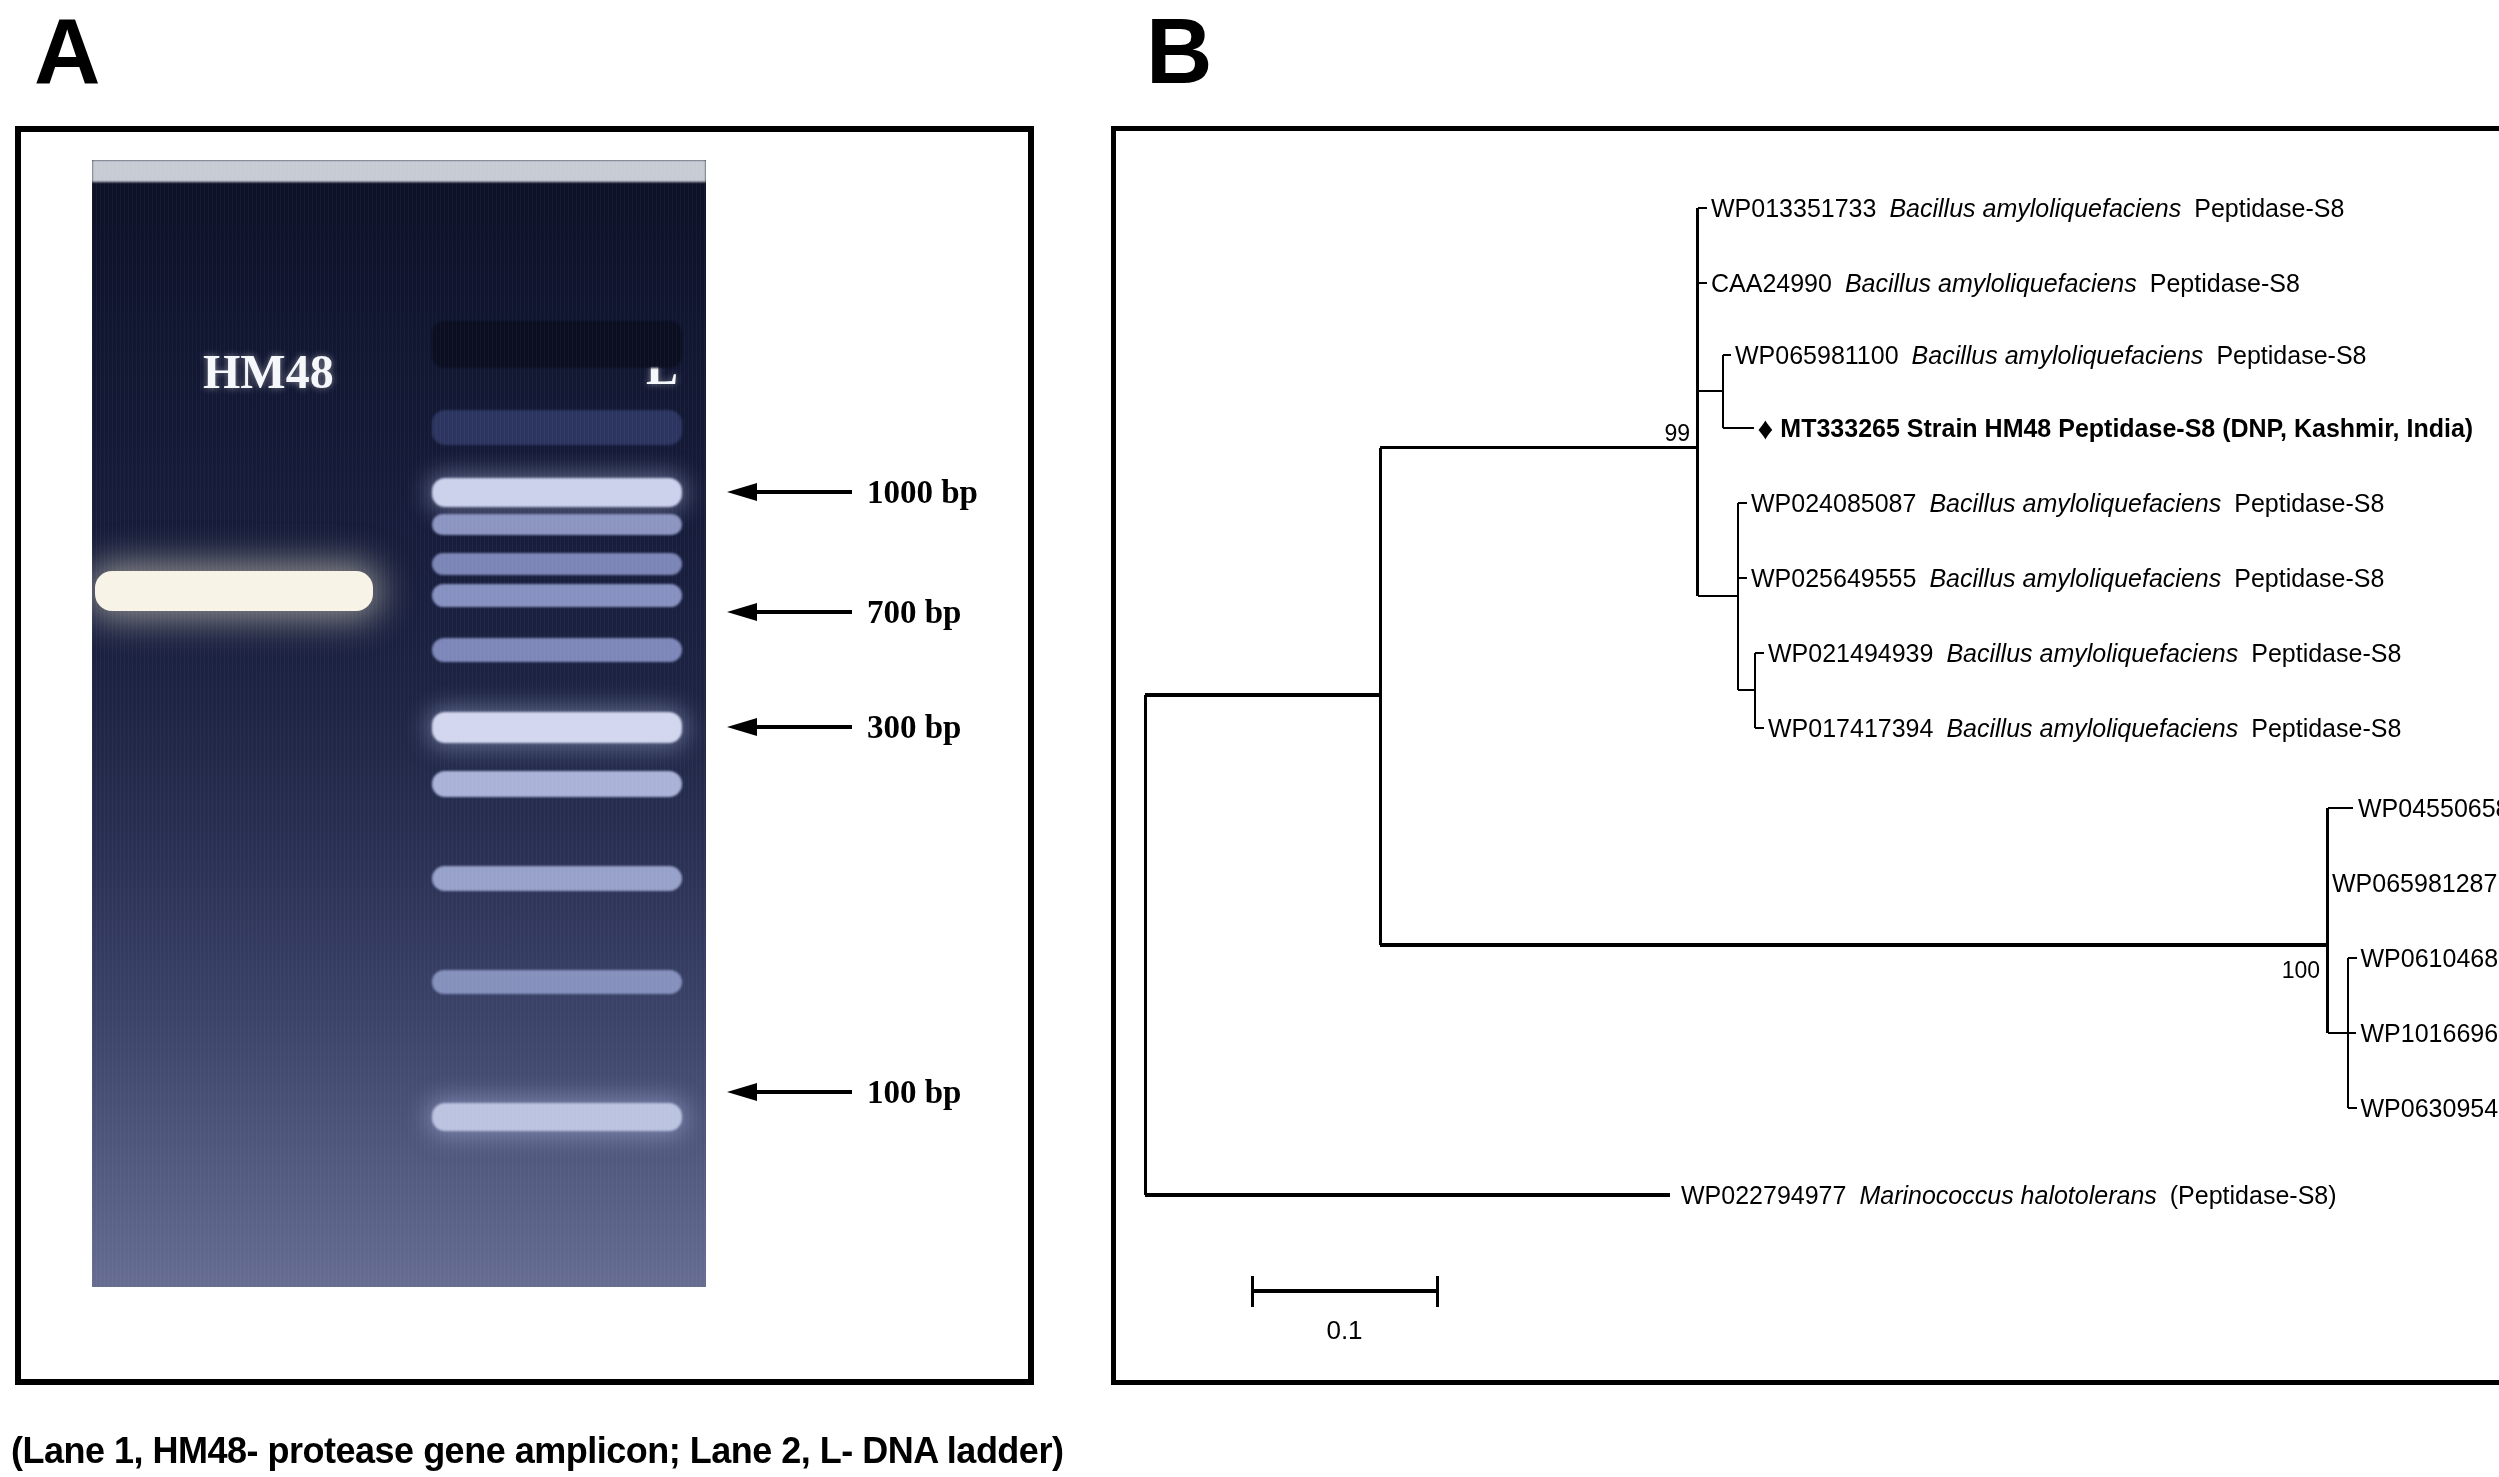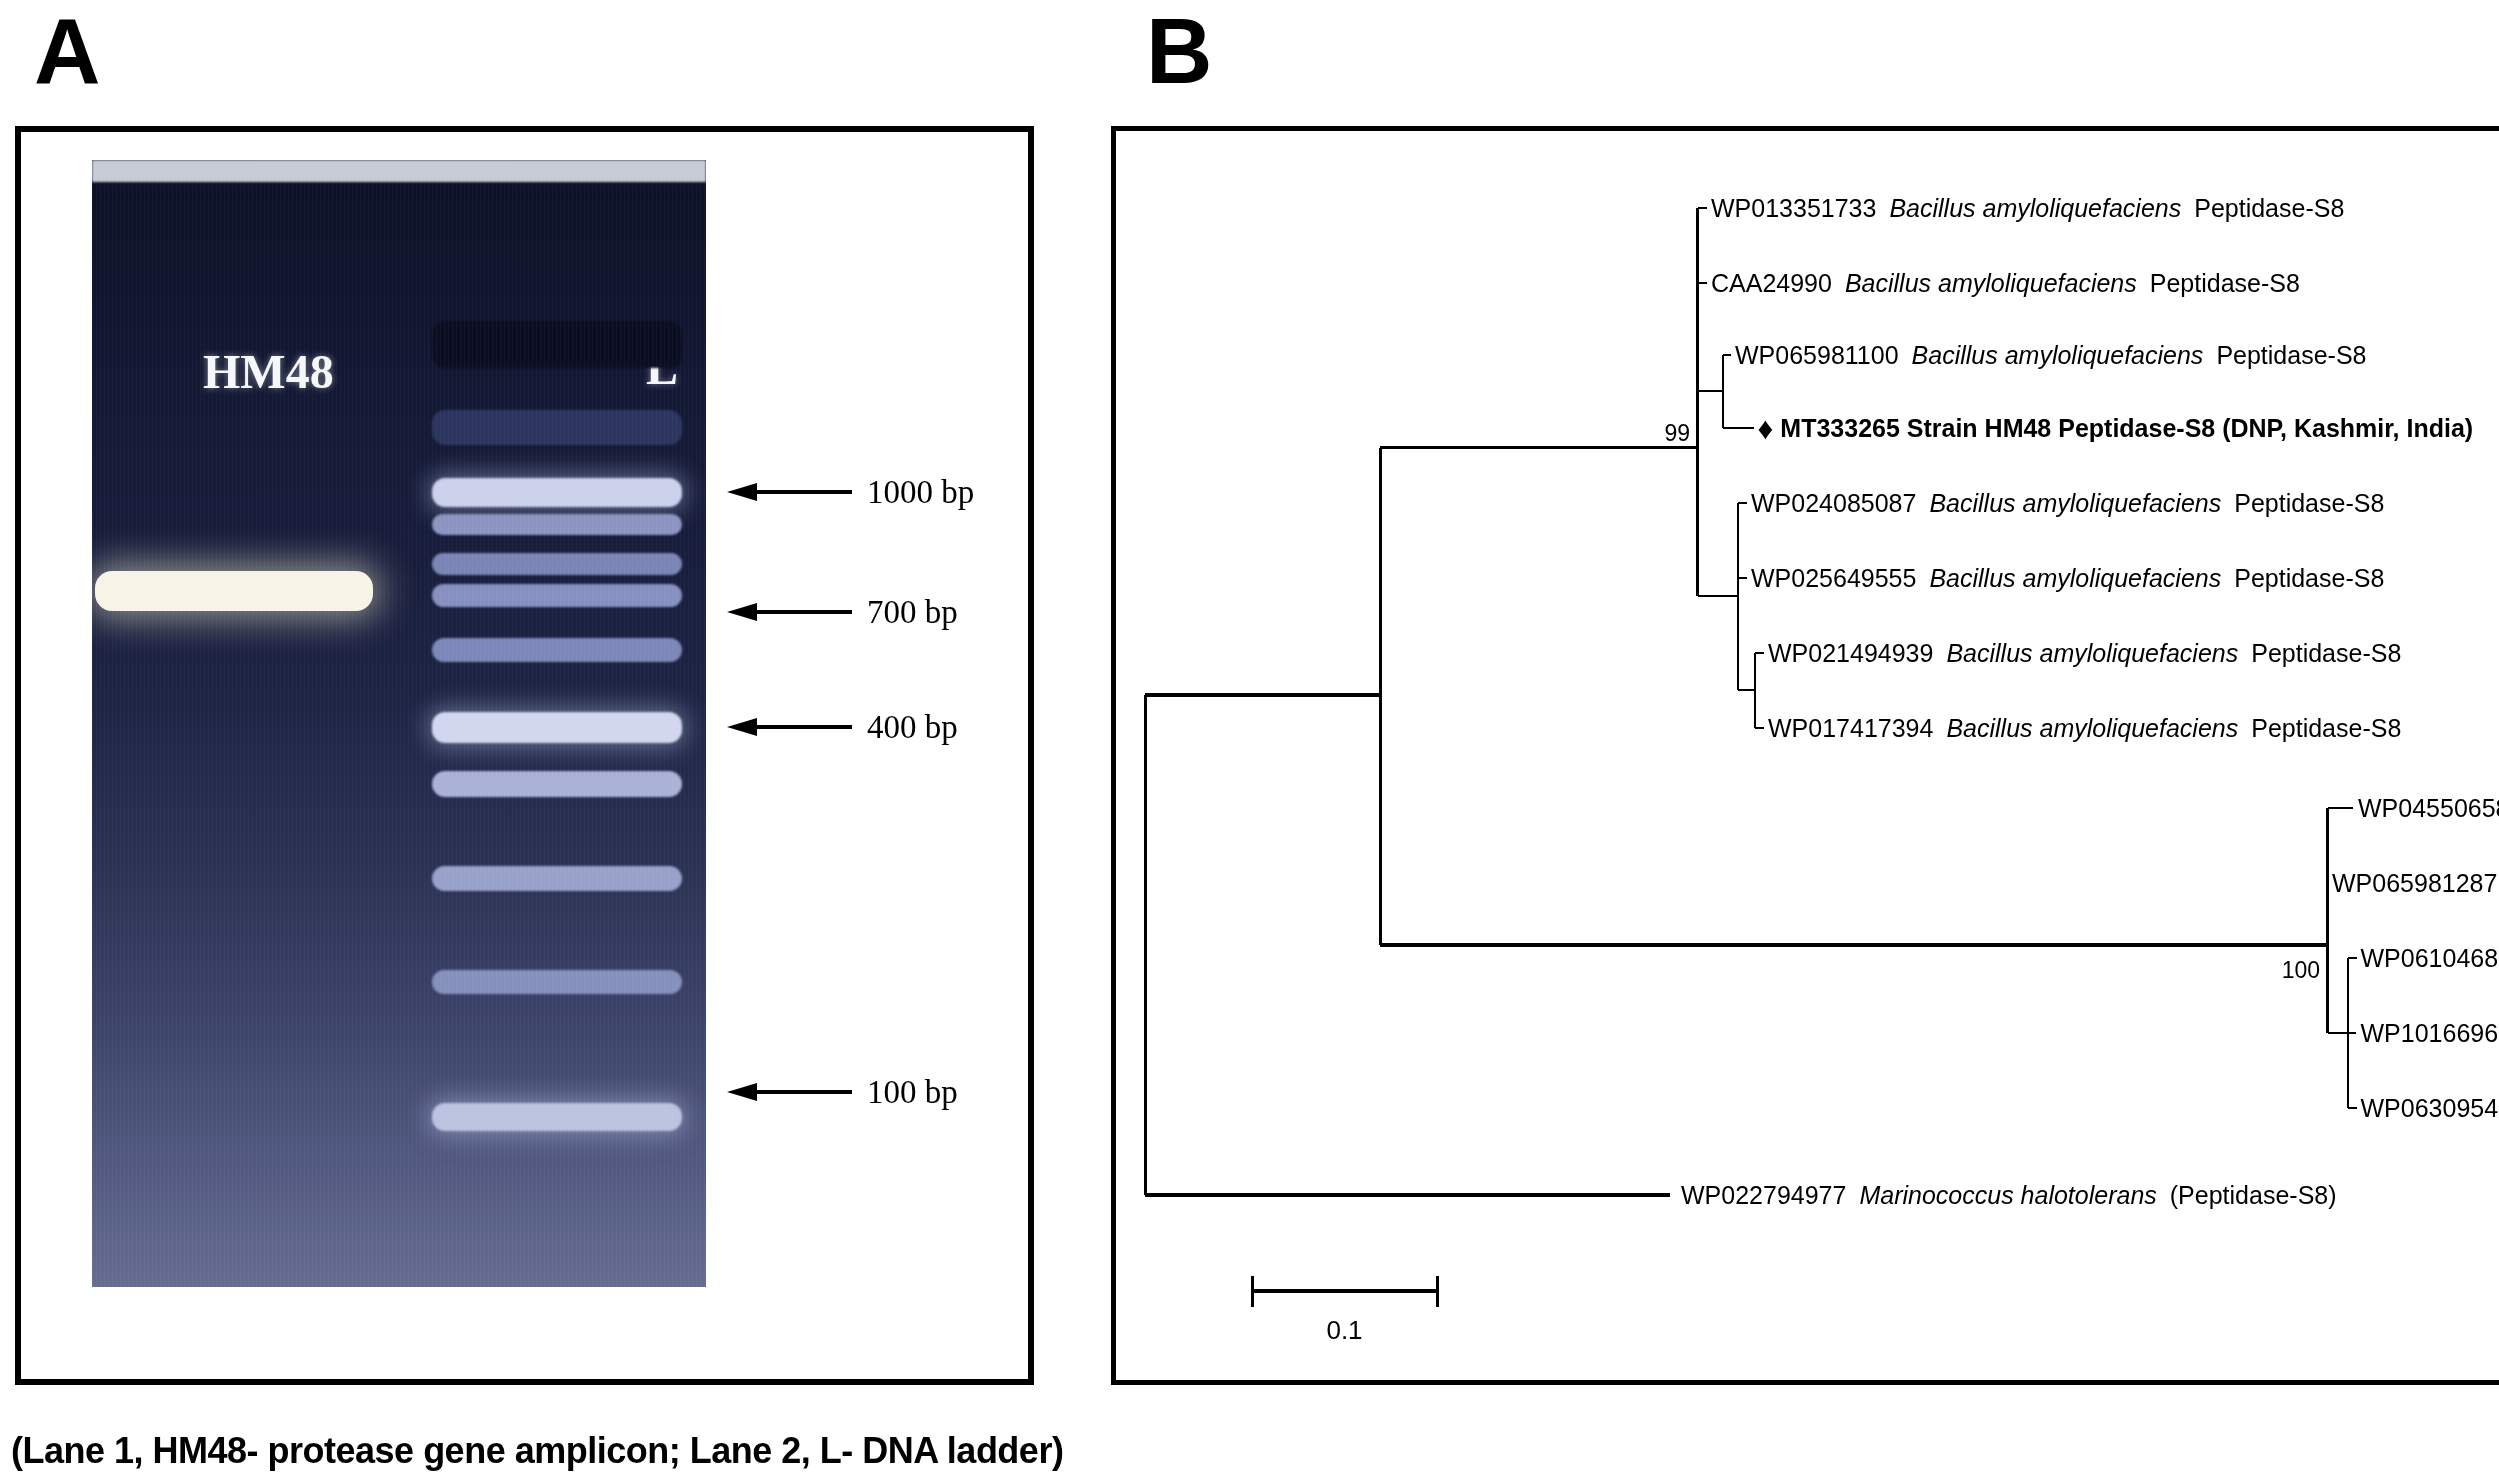--- a/index.html
+++ b/index.html
@@ -30,21 +30,21 @@
 
   .band{position:absolute;left:340px;width:250px;border-radius:13px;filter:blur(1px);}
   #sample-band{position:absolute;left:3px;width:278px;top:411px;height:40px;border-radius:17px;
        filter:blur(0.7px);box-shadow:0 0 35px 8px rgba(235,230,205,0.55);}
 
   
   .marker{position:absolute;left:727px;height:40px;display:flex;align-items:center;}
   .arrow-head{width:0;height:0;border-top:9.5px solid transparent;border-bottom:9.5px solid transparent;
        border-right:30px solid #000;}
   .arrow-shaft{width:96px;height:4.5px;background:#000;margin-left:-1px;}
-  .marker-label{margin-left:15px;font-family:"Liberation Serif",serif;font-weight:400;font-size:33px;
+  .marker-label{margin-left:15px;font-family:"Liberation Serif",serif;font-weight:700;font-size:33px;
        white-space:nowrap;}
 
   
   #caption{position:absolute;left:11px;top:1430px;font-size:36px;font-weight:700;
        letter-spacing:-0.5px;white-space:nowrap;text-align:center;}
 
   
   #tree{position:absolute;left:1111px;top:126px;}
   #tree line{stroke:#000;}
   .ln4{stroke-width:4px;}
@@ -96,21 +96,21 @@
     <span class="marker-label">1000 bp</span>
   </div>
   <div class="marker" style="top:592px">
     <span class="arrow-head"></span>
       <span class="arrow-shaft"></span>
     <span class="marker-label">700 bp</span>
   </div>
   <div class="marker" style="top:707px">
     <span class="arrow-head"></span>
       <span class="arrow-shaft"></span>
-    <span class="marker-label">400 bp</span>
+    <span class="marker-label">300 bp</span>
   </div>
   <div class="marker" style="top:1072px">
     <span class="arrow-head"></span>
       <span class="arrow-shaft"></span>
     <span class="marker-label">100 bp</span>
   </div>
 
   <div id="caption">(Lane 1, HM48- protease gene amplicon; Lane 2, L- DNA ladder)</div>
 
   <svg id="tree" width="2034" height="1259" viewBox="0 0 4068 2518">

